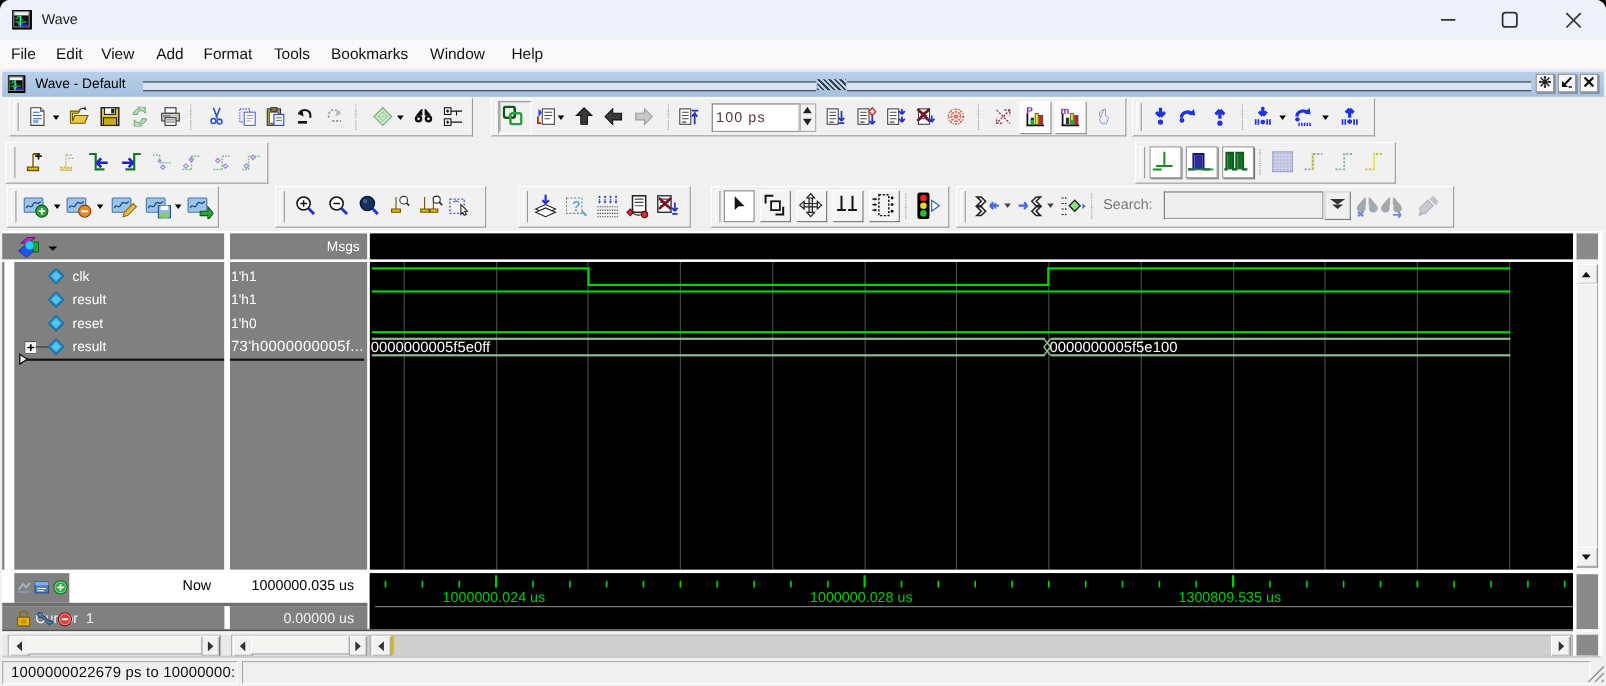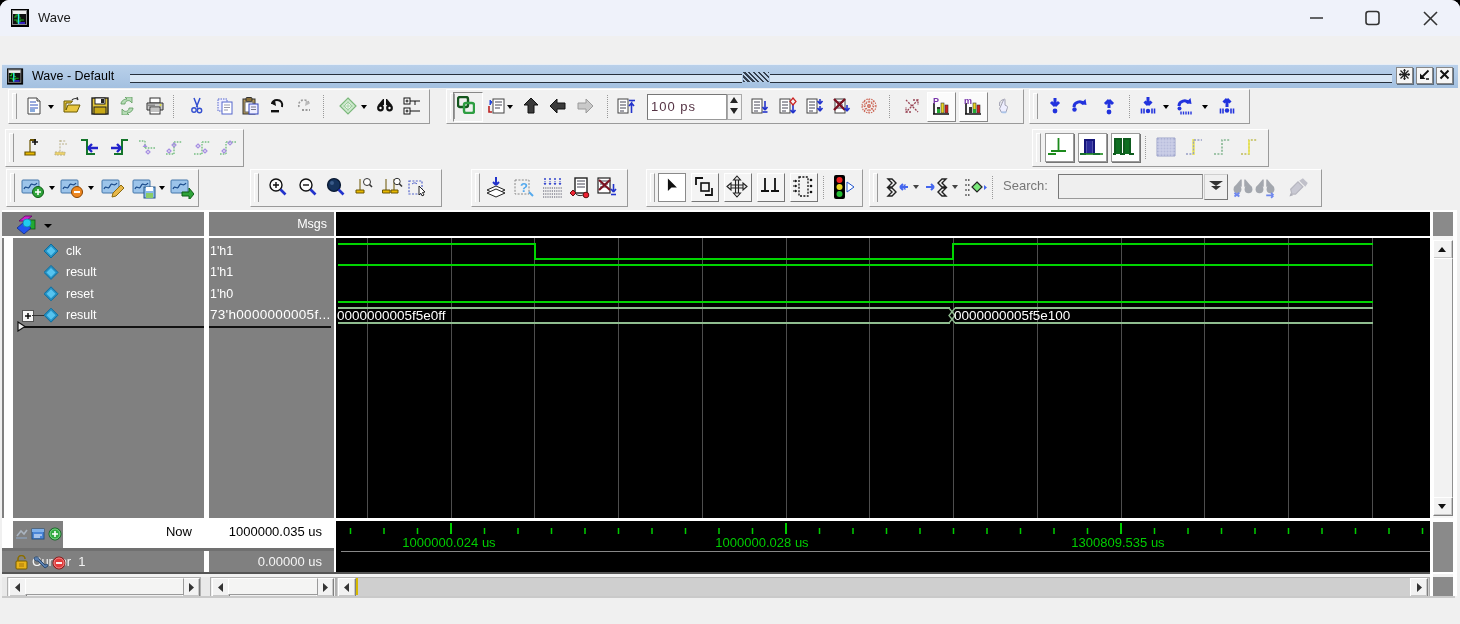--- a/index.html
+++ b/index.html
@@ -60,20 +60,31 @@
   </svg>
   <div class="abs" id="titletext">Wave</div>
 
   <svg class="abs" style="left:1303px;top:8px" width="140" height="20">
     <line x1="7" y1="10" x2="20" y2="10" stroke="#333" stroke-width="1.6"></line>
     <rect x="63" y="3.5" width="13" height="13" rx="2.5" fill="none" stroke="#333" stroke-width="1.6"></rect>
     <line x1="121" y1="4" x2="134" y2="17" stroke="#333" stroke-width="1.6"></line>
     <line x1="134" y1="4" x2="121" y2="17" stroke="#333" stroke-width="1.6"></line>
   </svg>
 
+  <div class="abs" id="menubar">
+    <span class="mi" style="left:10px">File</span>
+    <span class="mi" style="left:51px">Edit</span>
+    <span class="mi" style="left:92px">View</span>
+    <span class="mi" style="left:142px">Add</span>
+    <span class="mi" style="left:185px">Format</span>
+    <span class="mi" style="left:249px">Tools</span>
+    <span class="mi" style="left:301px">Bookmarks</span>
+    <span class="mi" style="left:391px">Window</span>
+    <span class="mi" style="left:465px">Help</span>
+  </div>
 
   <div class="abs" id="wdbar">
     <svg class="abs" style="left:5px;top:3px" width="17" height="17" viewBox="0 0 19 18">
       <rect x="0.5" y="0.5" width="17" height="17" fill="#000" stroke="#000"></rect>
       <rect x="1.5" y="1.5" width="14" height="14" fill="#111" stroke="#888"></rect>
       <rect x="2" y="2" width="13" height="3" fill="#f0f0f0"></rect>
       <path d="M3 8h2v-2h3v3h2M3 11h3v2h3v-2h4" stroke="#1db31d" stroke-width="1.2" fill="none"></path>
       <rect x="8" y="13" width="6" height="2" fill="#3322bb"></rect>
       <path d="M7.5 5v10" stroke="#2ee8e8" stroke-width="1.4"></path>
     </svg>
@@ -737,21 +748,21 @@
           <line x1="852.0" y1="7" x2="852.0" y2="13" stroke="#00cc00" stroke-width="1.5"></line>
           <line x1="885.5" y1="7" x2="885.5" y2="13" stroke="#00cc00" stroke-width="1.5"></line>
           <line x1="919.0" y1="7" x2="919.0" y2="13" stroke="#00cc00" stroke-width="1.5"></line>
           <line x1="952.5" y1="7" x2="952.5" y2="13" stroke="#00cc00" stroke-width="1.5"></line>
           <line x1="986.0" y1="7" x2="986.0" y2="13" stroke="#00cc00" stroke-width="1.5"></line>
           <line x1="1019.5" y1="7" x2="1019.5" y2="13" stroke="#00cc00" stroke-width="1.5"></line>
           <line x1="1053.0" y1="7" x2="1053.0" y2="13" stroke="#00cc00" stroke-width="1.5"></line>
           <line x1="1086.5" y1="7" x2="1086.5" y2="13" stroke="#00cc00" stroke-width="1.5"></line>
         </svg>
       <div class="abs rlbl" style="left:53px">1000000.024 us</div>
-      <div class="abs rlbl" style="left:366px">1000000.028 us</div>
+      <div class="abs rlbl" style="left:387px">1000000.028 us</div>
       <div class="abs rlbl" style="left:722px">1300809.535 us</div>
       <div class="abs" style="left:5px;top:29.5px;width:1090px;height:1px;background:#888"></div>
     </div>
     <div class="abs" style="left:0;top:362px;width:1430px;height:2px;background:#555"></div>
     <div class="abs" style="left:0;top:364px;width:1453px;height:3px;background:#f2f2f2"></div>
 
     <div class="abs" style="left:0;top:367px;width:1453px;height:19px;background:#e9e9e9" id="hscroll">
 
       <div class="abs" style="left:5px;top:0;width:192px;height:19px;background:#f0f0f0;border:1px solid #b0b0b0"></div>
       <div class="arrbtn" style="left:7px;top:1px">
@@ -808,13 +819,23 @@
         <svg width="12" height="11" style="left:2px">
           <polygon points="2,3 10,3 6,8" fill="#111"></polygon>
         </svg>
       </div>
   </div>
 
   <div class="abs" style="left:1433px;top:522px;width:20px;height:50px;background:#8a8a8a"></div>
   <div class="abs" style="left:1430px;top:210px;width:3px;height:386px;background:#fff"></div>
   <div class="abs" style="left:1453px;top:210px;width:4px;height:386px;background:#fff"></div>
 
+  <div class="abs" id="statusbar">
+    <div class="abs" style="left:2px;top:3px;width:212px;height:19px;border:1px solid #a8a8a8;border-bottom-color:#fff;border-right-color:#fff;background:#f0f0f0"></div>
+      <div class="abs" style="left:220px;top:3px;width:1224px;height:19px;border:1px solid #a8a8a8;border-bottom-color:#fff;border-right-color:#fff;background:#f0f0f0"></div>
+    <div class="abs" style="left:10px;top:5px;font-size:13.5px;letter-spacing:0.2px;color:#111">1000000022679 ps to 10000000:</div>
+    <svg class="abs" style="left:1442px;top:6px" width="17" height="17">
+      <line x1="16" y1="2" x2="2" y2="16" stroke="#9a9a9a" stroke-width="1.5"></line>
+      <line x1="16" y1="8" x2="8" y2="16" stroke="#9a9a9a" stroke-width="1.5"></line>
+      <line x1="16" y1="14" x2="14" y2="16" stroke="#9a9a9a" stroke-width="1.5"></line>
+    </svg>
+  </div>
 </div>
 
 </body></html>

